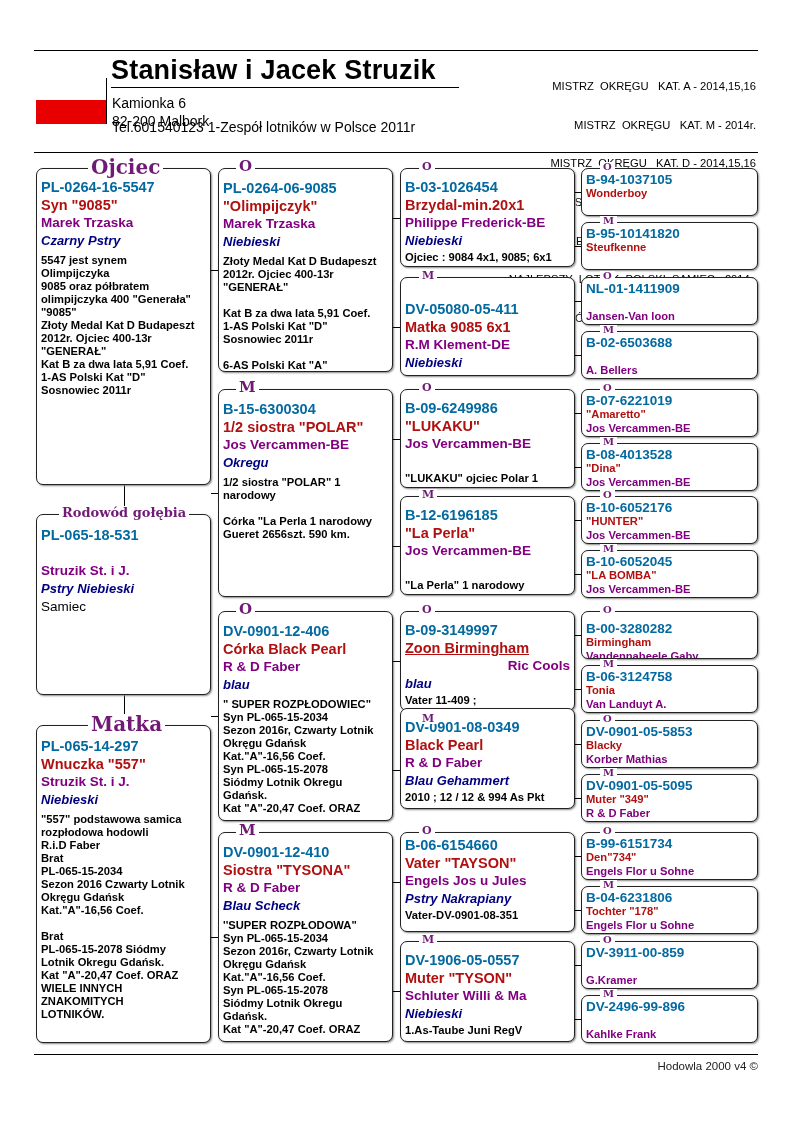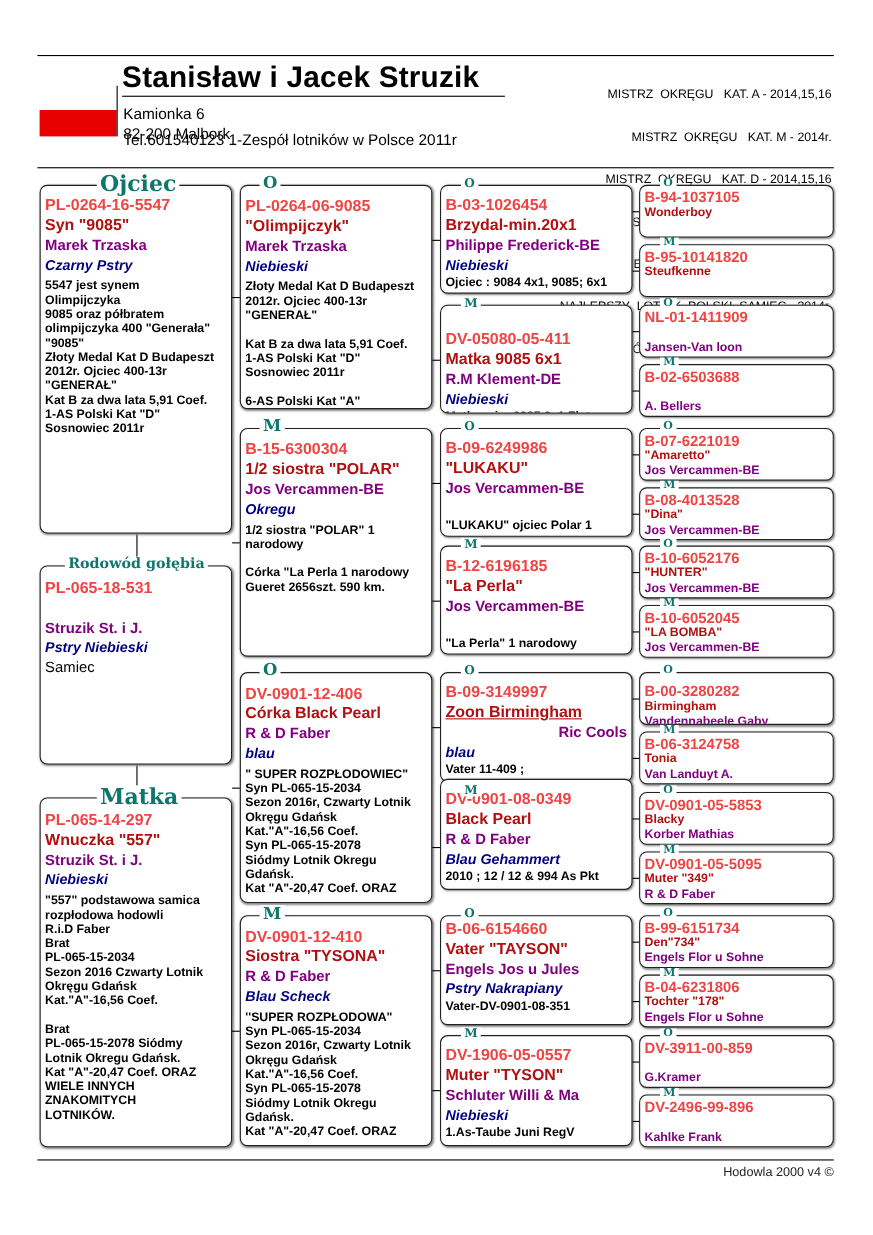--- a/index.html
+++ b/index.html
@@ -11,22 +11,22 @@
   #flag-white{left:36px;top:73px;width:70px;height:27px;background:#fff;}
   #flag-red{left:36px;top:100px;width:70px;height:24px;background:#e80000;}
   #flag-bar{left:106px;top:78px;width:1px;height:46px;background:#000;}
   #title{left:111px;top:55px;font-size:27px;font-weight:bold;letter-spacing:0.2px;white-space:nowrap;}
   #title-underline{left:111px;top:87px;width:348px;height:1px;background:#000;}
   .addr{left:112px;font-size:14px;white-space:nowrap;}
   #honors{right:38px;top:54px;text-align:right;font-size:11.2px;line-height:12.9px;white-space:pre;}
   
   .box{position:absolute;border:1px solid #222;border-radius:7px;background:#fff;box-shadow:1px 1px 2px #888;box-sizing:border-box;overflow:hidden;}
   .box .in{padding:2px 4px 0 4px;}
-  .lbl{position:absolute;background:#fff;font-family:"DejaVu Serif","Liberation Serif",serif;font-weight:bold;color:#0f766e;text-align:center;line-height:1;padding:0 3px;}
-  .ring{font-weight:bold;color:#ef4444;white-space:nowrap;}
+  .lbl{position:absolute;background:#fff;font-family:"DejaVu Serif","Liberation Serif",serif;font-weight:bold;color:#701a75;text-align:center;line-height:1;padding:0 3px;}
+  .ring{font-weight:bold;color:#0369a1;white-space:nowrap;}
   .name{font-weight:bold;color:#b01010;white-space:nowrap;}
   .owner{font-weight:bold;color:#800080;white-space:nowrap;}
   .color{font-weight:bold;font-style:italic;color:#000080;white-space:nowrap;}
   .note{font-weight:bold;color:#000;white-space:pre-line;}
   .plain{color:#000;white-space:nowrap;}
   
   .g1 .ring{font-size:14.5px;line-height:17px;}
   .g1 .name{font-size:14.5px;line-height:18px;}
   .g1 .owner{font-size:13.5px;line-height:18px;}
   .g1 .color{font-size:13px;line-height:18px;}

